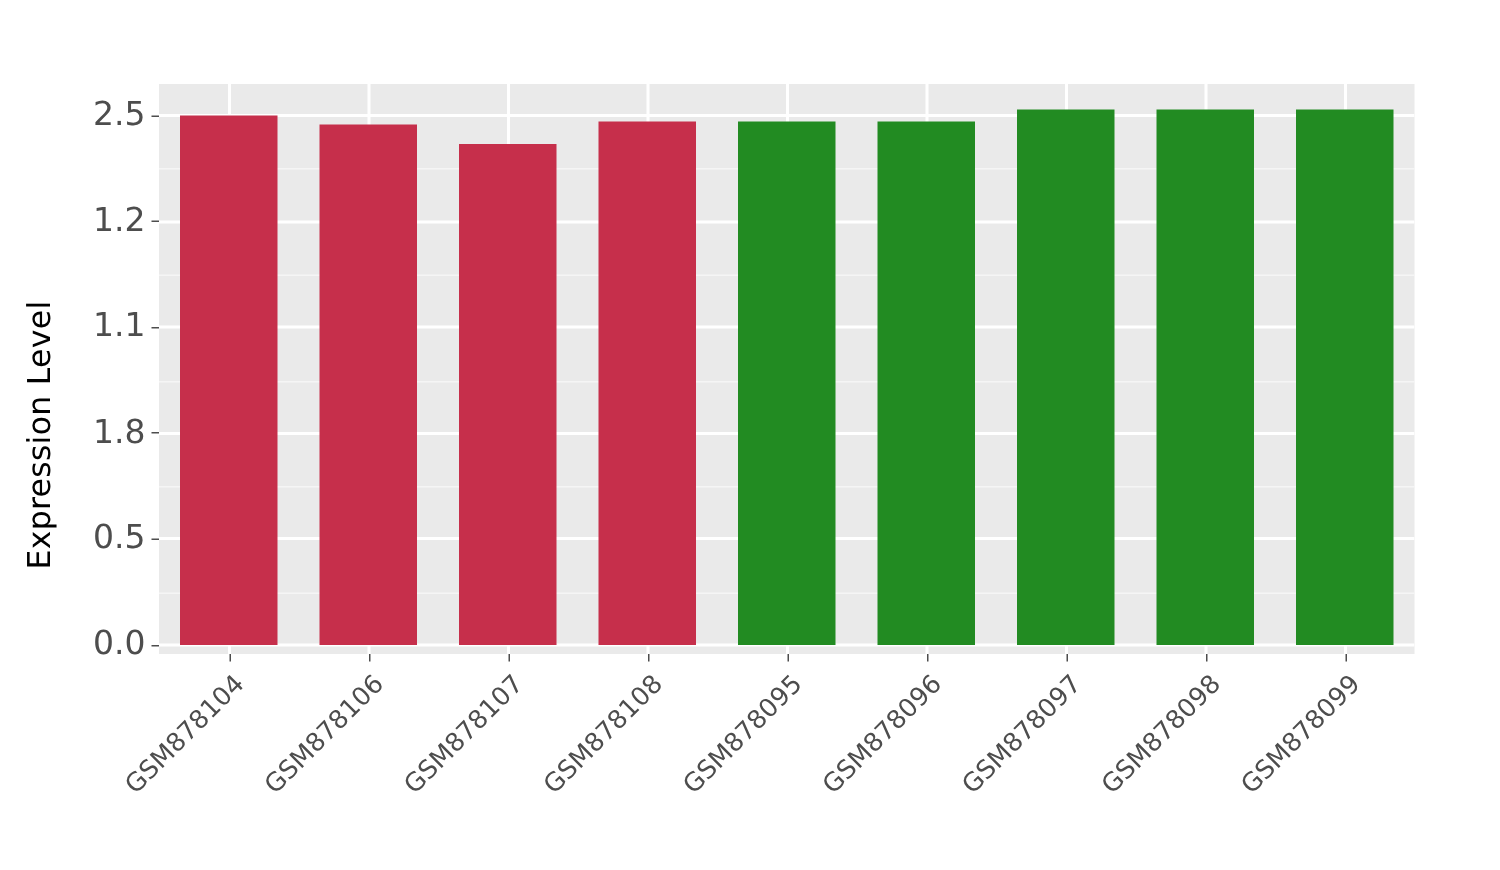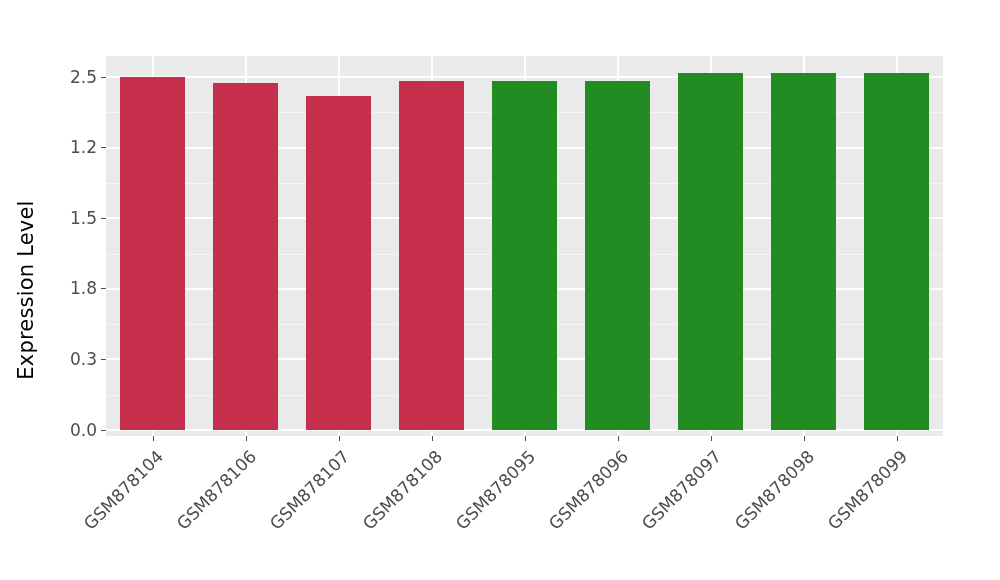--- a/index.html
+++ b/index.html
@@ -52,21 +52,21 @@
   }
   .y-tick {
     position: absolute;
     right: 0;
     height: 0;
     display: flex;
     align-items: center;
     justify-content: flex-end;
   }
   .y-tick .y-tick-label {
-    font-size: 17px;
+    font-size: 22px;
     color: #4d4d4d;
     white-space: nowrap;
     line-height: 1;
     transform: translateY(0px);
   }
   .y-tick .y-tick-mark {
     display: inline-block;
     width: 5px;
     height: 1px;
     background: #4d4d4d;
@@ -139,29 +139,29 @@
 <div id="chart-root">
 
   <div id="y-axis-title">Expression Level</div>
 
   <div id="y-axis">
       <div class="y-tick" style="top: 374px;">
         <span class="y-tick-label">0.0</span>
         <span class="y-tick-mark"></span>
       </div>
       <div class="y-tick" style="top: 303.434px;">
-        <span class="y-tick-label">0.3</span>
+        <span class="y-tick-label">0.5</span>
         <span class="y-tick-mark"></span>
       </div>
       <div class="y-tick" style="top: 232.868px;">
         <span class="y-tick-label">1.8</span>
         <span class="y-tick-mark"></span>
       </div>
       <div class="y-tick" style="top: 162.302px;">
-        <span class="y-tick-label">1.5</span>
+        <span class="y-tick-label">1.1</span>
         <span class="y-tick-mark"></span>
       </div>
       <div class="y-tick" style="top: 91.7358px;">
         <span class="y-tick-label">1.2</span>
         <span class="y-tick-mark"></span>
       </div>
       <div class="y-tick" style="top: 21.1698px;">
         <span class="y-tick-label">2.5</span>
         <span class="y-tick-mark"></span>
       </div>

